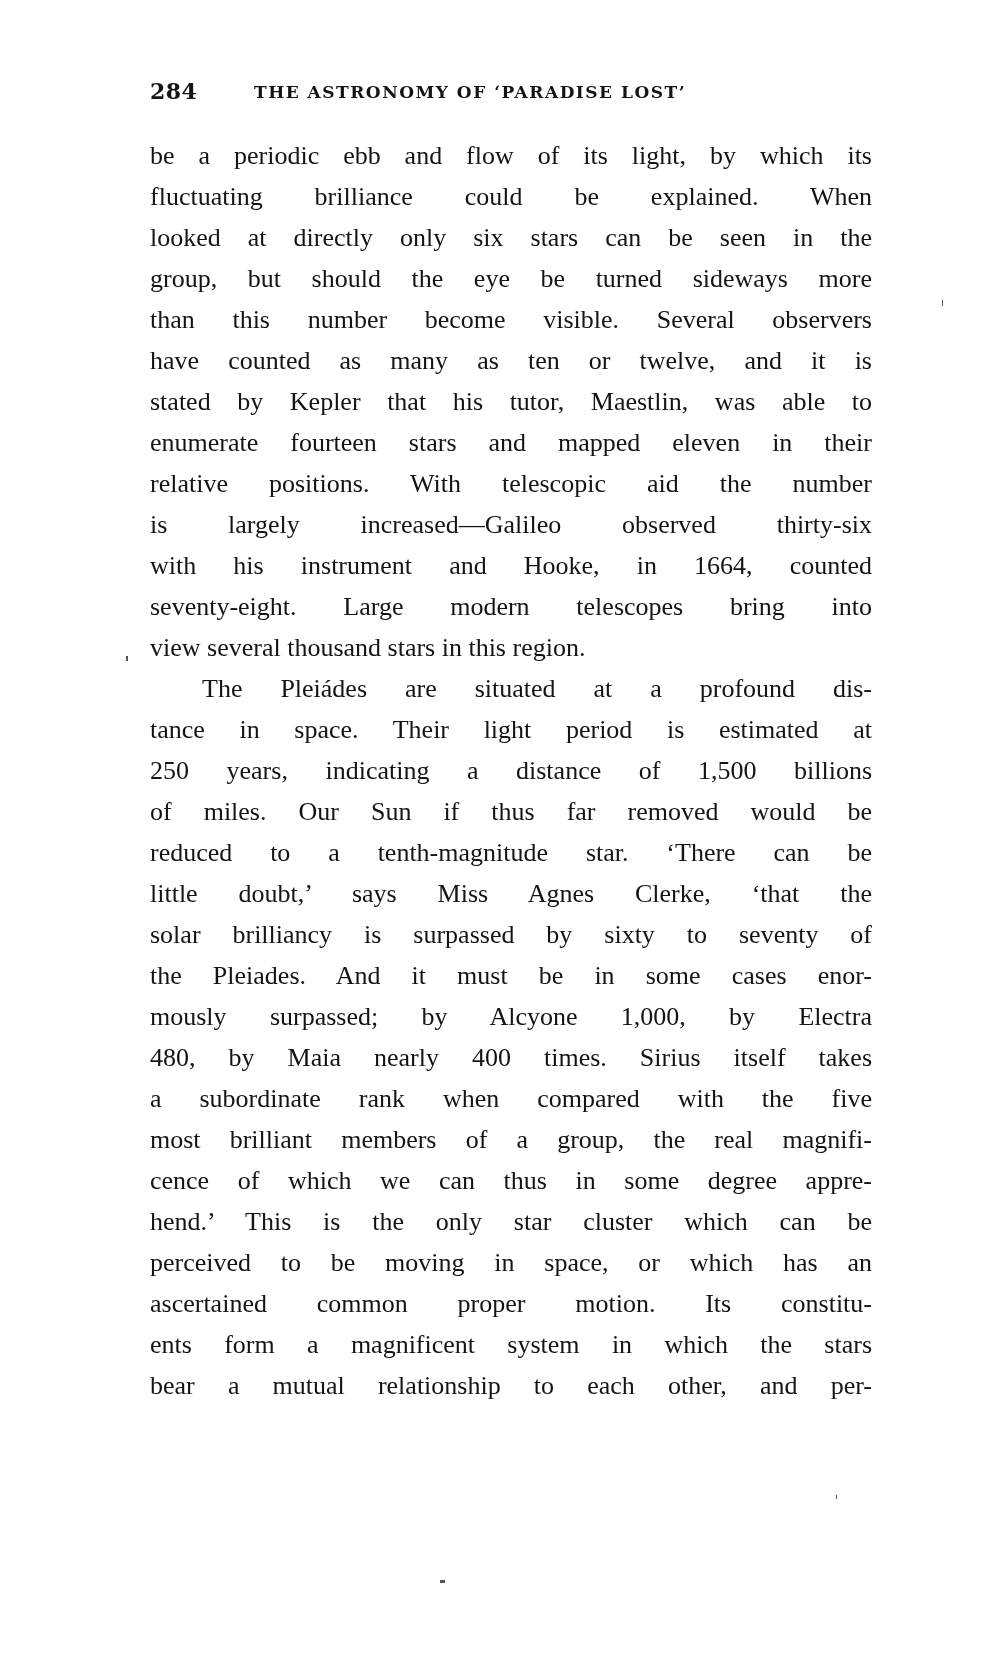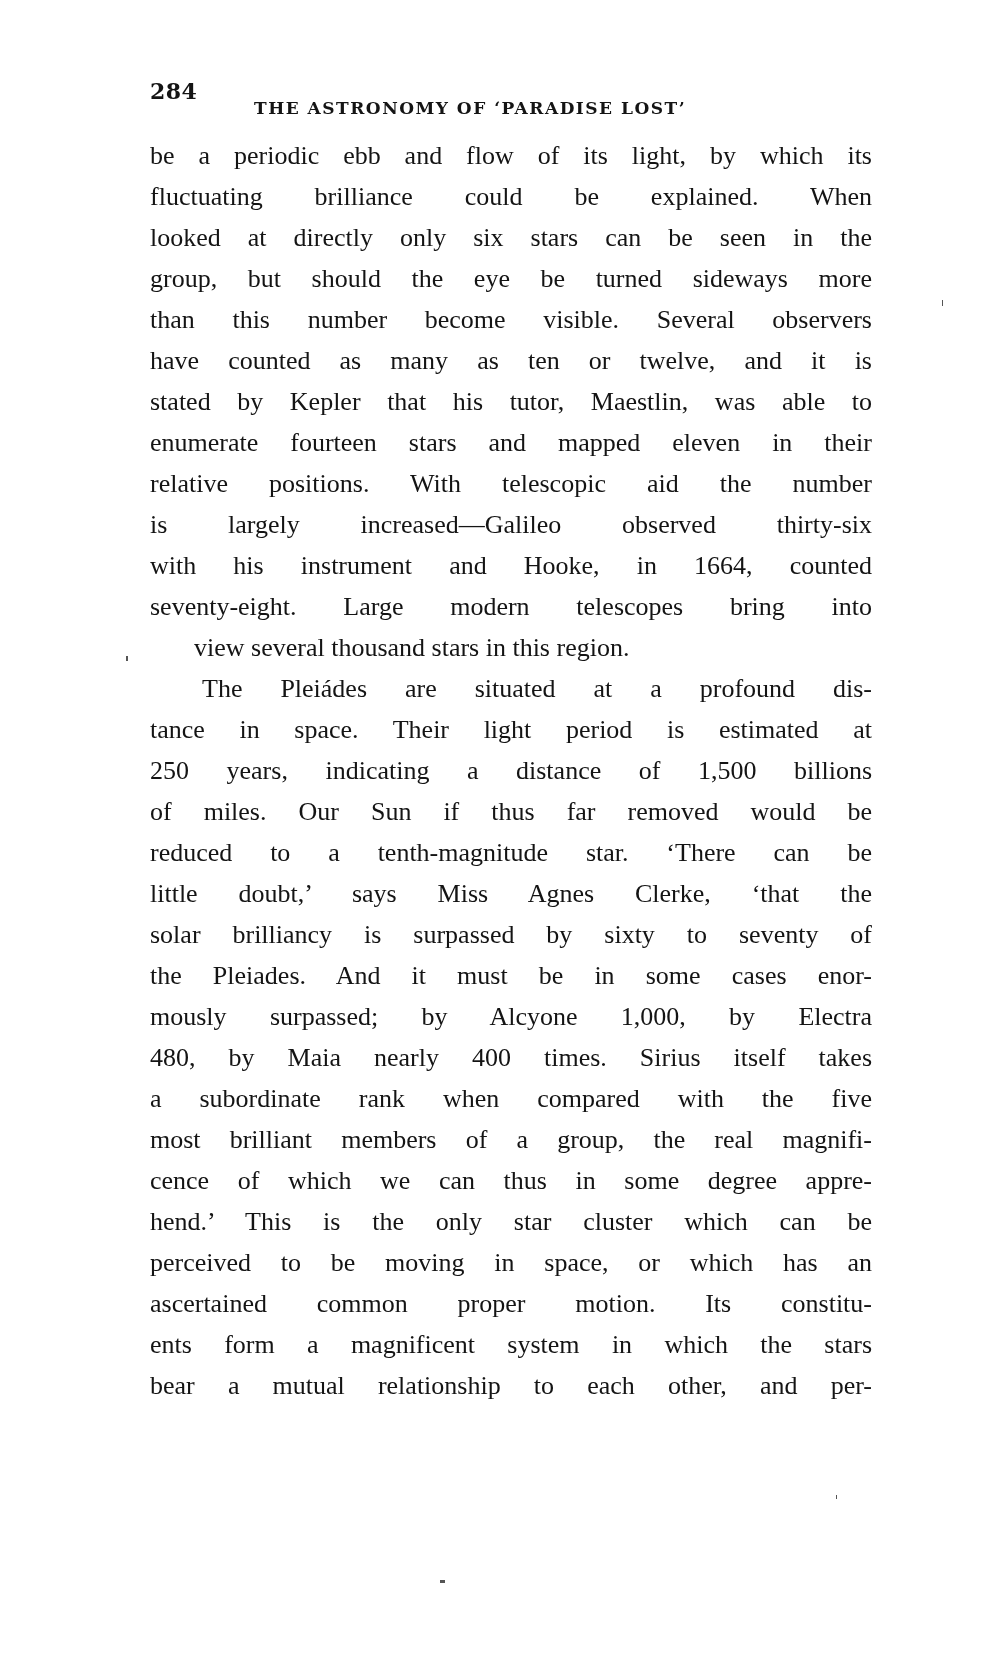--- a/index.html
+++ b/index.html
@@ -2,25 +2,25 @@
 <html><head>
   <meta charset="utf-8">
   <style>
     html, body { margin:0; padding:0; }
     body { width:998px; height:1660px; background:#ffffff; position:relative; overflow:hidden;
       font-family:"DejaVu Serif", "Liberation Serif", serif; color:#141414; }
     .page { position:absolute; left:0; top:0; width:998px; height:1237px; }
     .header { position:absolute; left:150px; top:78px; width:720px; height:34px;
       font-family:"DejaVu Serif", serif; font-weight:bold; font-size:22px; letter-spacing:0.5px; }
     .header .pno { position:absolute; left:0; top:0; }
-    .header .rt { position:absolute; left:104px; top:20px; font-size:17px; letter-spacing:1.5px; }
+    .header .rt { position:absolute; left:104px; top:4px; font-size:17px; letter-spacing:1.5px; }
     .body { position:absolute; left:150px; top:135px; width:722px; }
     .line { height:41px; line-height:41px; font-size:26px; white-space:nowrap;
       font-family:"Liberation Serif", serif; text-align:justify; text-align-last:justify; }
-    .line.last { text-align-last:left;margin-left:44px; }
+    .line.last { text-align-last:left; }
     .line.indent { padding-left:52px; }
     .mark { position:absolute; background:#555; }
   </style>
 </head>
 <body>
 
 <div class="page">
   <div class="header">
     <span class="pno">284</span>
     <span class="rt">THE ASTRONOMY OF ‘PARADISE LOST’</span>

